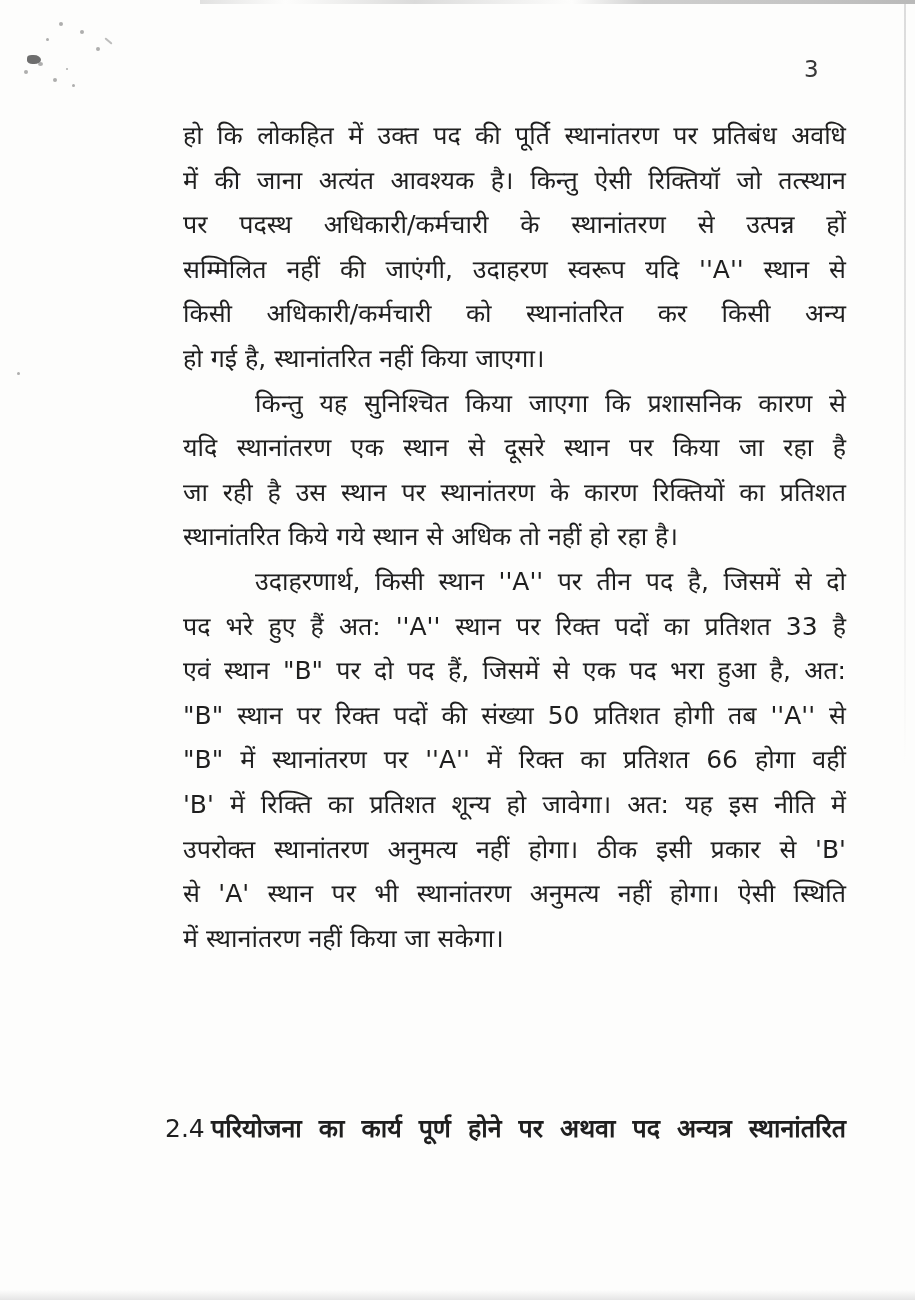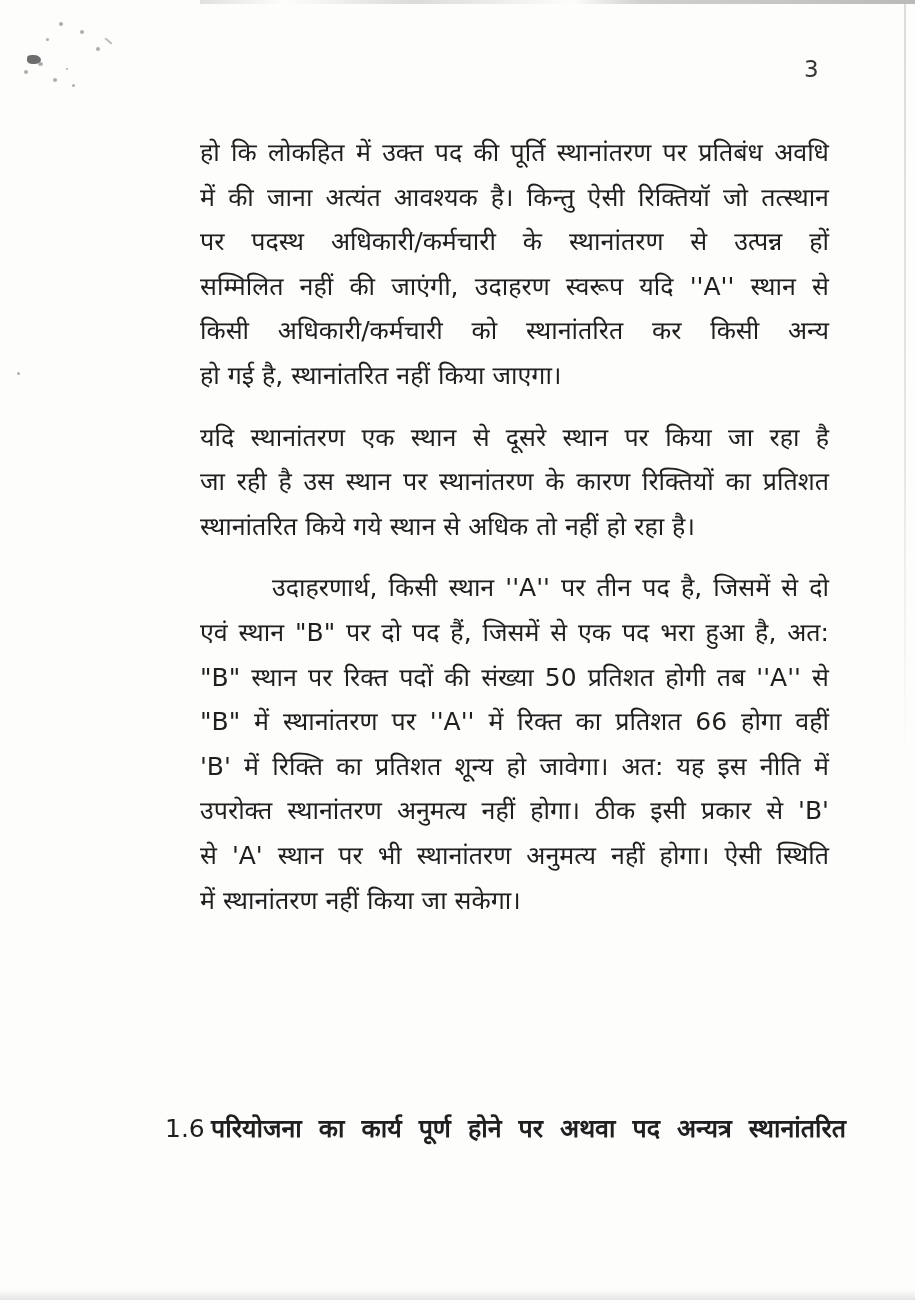--- a/index.html
+++ b/index.html
@@ -33,21 +33,21 @@
   .speck.slash{border-radius:1px;transform:rotate(40deg);opacity:.45;}
 
   .page-number{
     position:absolute;left:804px;top:56px;
     font-size:23px;color:#383838;letter-spacing:1px;
   }
   .body-text{
     position:absolute;left:183px;top:114px;width:663px;
     font-size:25px;line-height:44.6px;
   }
-  .para{margin:17px;padding:0;}
+  .para{margin:0;padding:0;}
   .line{
     text-align:justify;
     text-align-last:justify;
     min-height:44.6px;
   }
   .line.last{text-align-last:left;}
   .line.indent{text-indent:72px;}
 
   .numbered-item{
     position:absolute;left:165px;top:1106px;width:681px;
@@ -86,36 +86,38 @@
   <div class="body-text" id="paragraphs">
       <div class="para">
         <div class="line">हो कि लोकहित में उक्त पद की पूर्ति स्थानांतरण पर प्रतिबंध अवधि</div>
         <div class="line">में की जाना अत्यंत आवश्यक है। किन्तु ऐसी रिक्तियॉ जो तत्स्थान</div>
         <div class="line">पर पदस्थ अधिकारी/कर्मचारी के स्थानांतरण से उत्पन्न हों</div>
         <div class="line">सम्मिलित नहीं की जाएंगी, उदाहरण स्वरूप यदि ''A'' स्थान से</div>
         <div class="line">किसी अधिकारी/कर्मचारी को स्थानांतरित कर किसी अन्य</div>
         <div class="line last">हो गई है, स्थानांतरित नहीं किया जाएगा।</div>
       </div>
       <div class="para">
+        <div class="line indent">किन्तु यह सुनिश्चित किया जाएगा कि प्रशासनिक कारण से</div>
         <div class="line">यदि स्थानांतरण एक स्थान से दूसरे स्थान पर किया जा रहा है</div>
         <div class="line">जा रही है उस स्थान पर स्थानांतरण के कारण रिक्तियों का प्रतिशत</div>
         <div class="line last">स्थानांतरित किये गये स्थान से अधिक तो नहीं हो रहा है।</div>
       </div>
       <div class="para">
         <div class="line indent">उदाहरणार्थ, किसी स्थान ''A'' पर तीन पद है, जिसमें से दो</div>
+        <div class="line">पद भरे हुए हैं अत: ''A'' स्थान पर रिक्त पदों का प्रतिशत 33 है</div>
         <div class="line">एवं स्थान "B" पर दो पद हैं, जिसमें से एक पद भरा हुआ है, अत:</div>
         <div class="line">"B" स्थान पर रिक्त पदों की संख्या 50 प्रतिशत होगी तब ''A'' से</div>
         <div class="line">"B" में स्थानांतरण पर ''A'' में रिक्त का प्रतिशत 66 होगा वहीं</div>
         <div class="line">'B' में रिक्ति का प्रतिशत शून्य हो जावेगा। अत: यह इस नीति में</div>
         <div class="line">उपरोक्त स्थानांतरण अनुमत्य नहीं होगा। ठीक इसी प्रकार से 'B'</div>
         <div class="line">से 'A' स्थान पर भी स्थानांतरण अनुमत्य नहीं होगा। ऐसी स्थिति</div>
         <div class="line last">में स्थानांतरण नहीं किया जा सकेगा।</div>
       </div>
     </div>
 
   <div class="numbered-item">
-    <div class="item-num">1.6</div>
+    <div class="item-num">2.4</div>
     <div class="item-lines" id="item16-lines">
         <div class="line">परियोजना का कार्य पूर्ण होने पर अथवा पद अन्यत्र स्थानांतरित</div>
       </div>
   </div>
 
 </div>
 
 </body></html>

